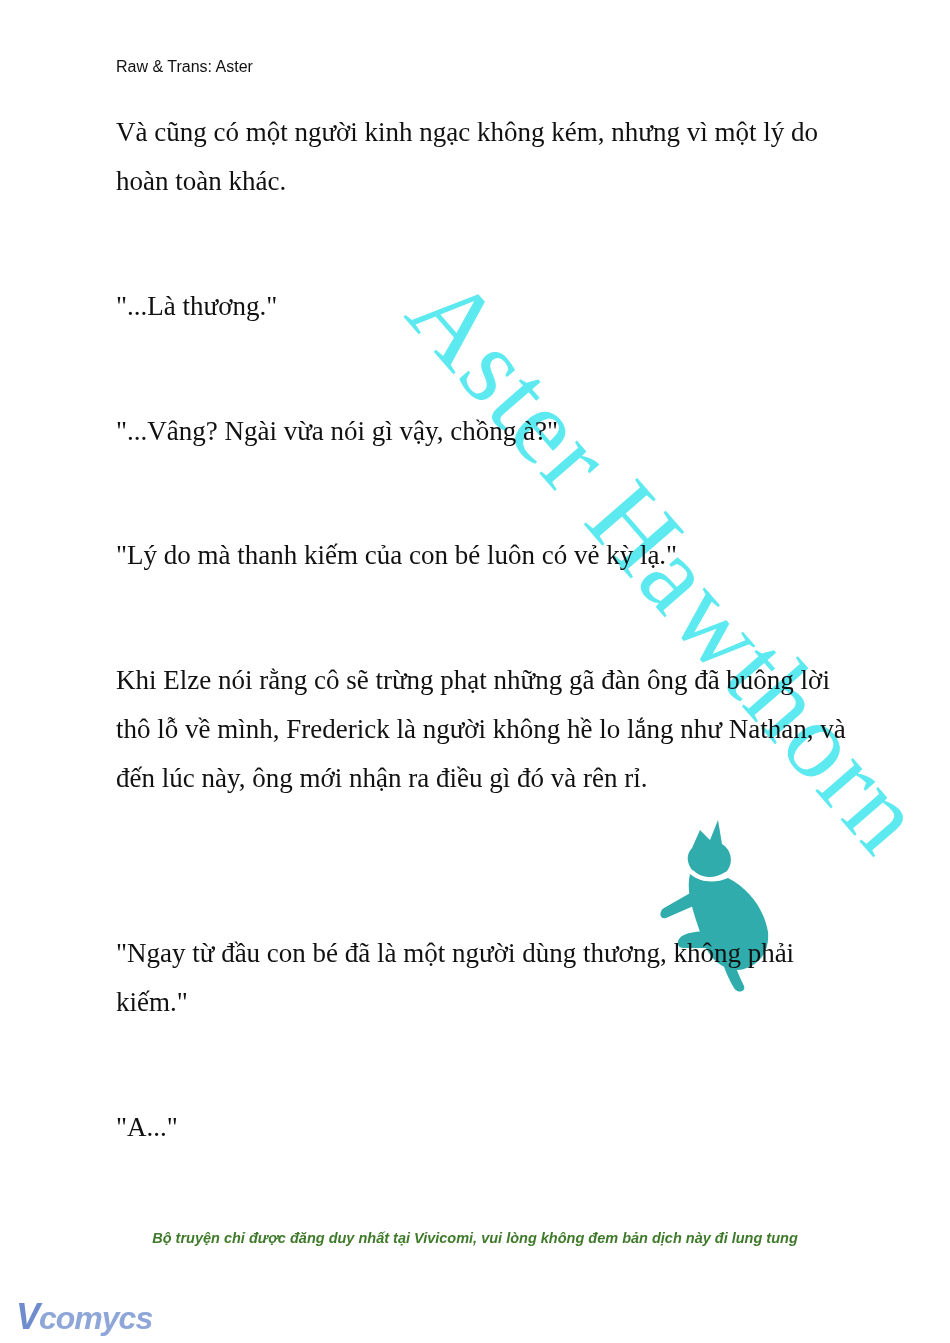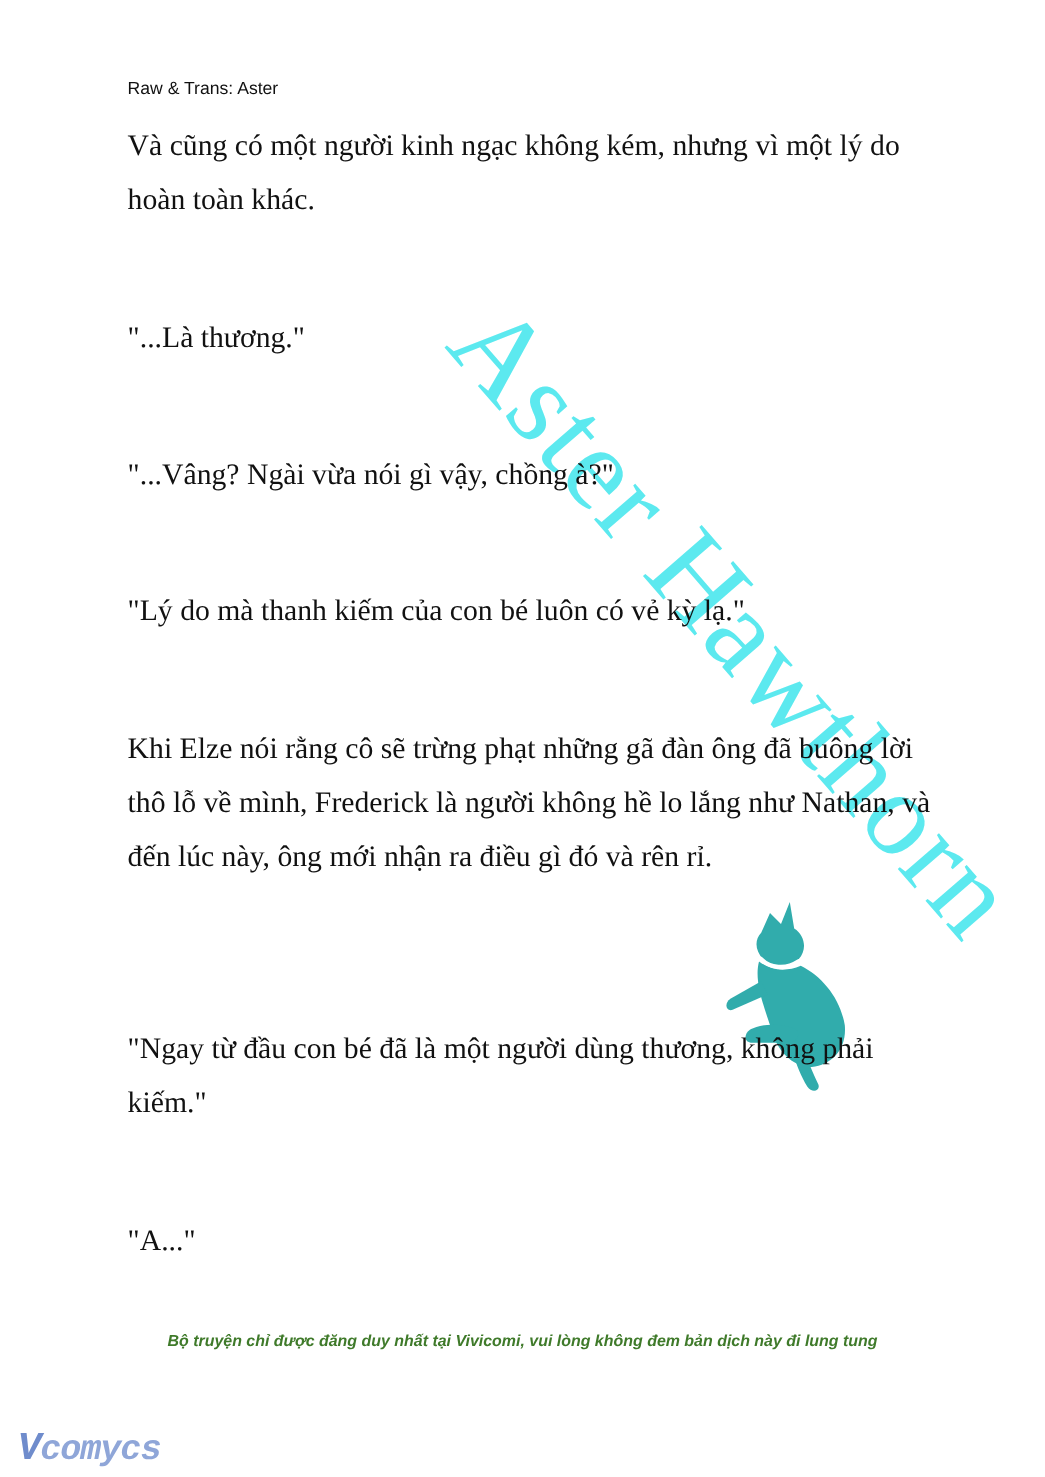--- a/index.html
+++ b/index.html
@@ -9,21 +9,21 @@
     }
     body {
       width: 950px;
       height: 1343px;
       position: relative;
       overflow: hidden;
     }
     .header-credit {
       position: absolute;
       left: 116px;
-      top: 72px;
+      top: 58px;
       font-family: "Liberation Sans", sans-serif;
       font-size: 16px;
       color: #111;
     }
     .para {
       position: absolute;
       left: 116px;
       width: 730px;
       font-family: "Liberation Serif", serif;
       font-size: 27px;
@@ -63,26 +63,26 @@
       top: 1208px;
       text-align: center;
       font-family: "Liberation Sans", sans-serif;
       font-style: italic;
       font-weight: bold;
       font-size: 14.5px;
       line-height: 25px;
       color: #3f7a2a;
       z-index: 3;
     }
-    .footer div { margin: 0; }
+    .footer div { margin: 18px; }
     .logo {
       position: absolute;
       left: 16px;
       top: 1296px;
-      font-family: Liberation Mono, monospace;
+      font-family: Liberation Sans, sans-serif;
       font-style: italic;
       font-weight: bold;
       font-size: 32px;
       color: #8fa6d8;
       letter-spacing: -1px;
       z-index: 3;
     }
     .logo .v {
       color: #6f8ccc;
       font-size: 36px;

